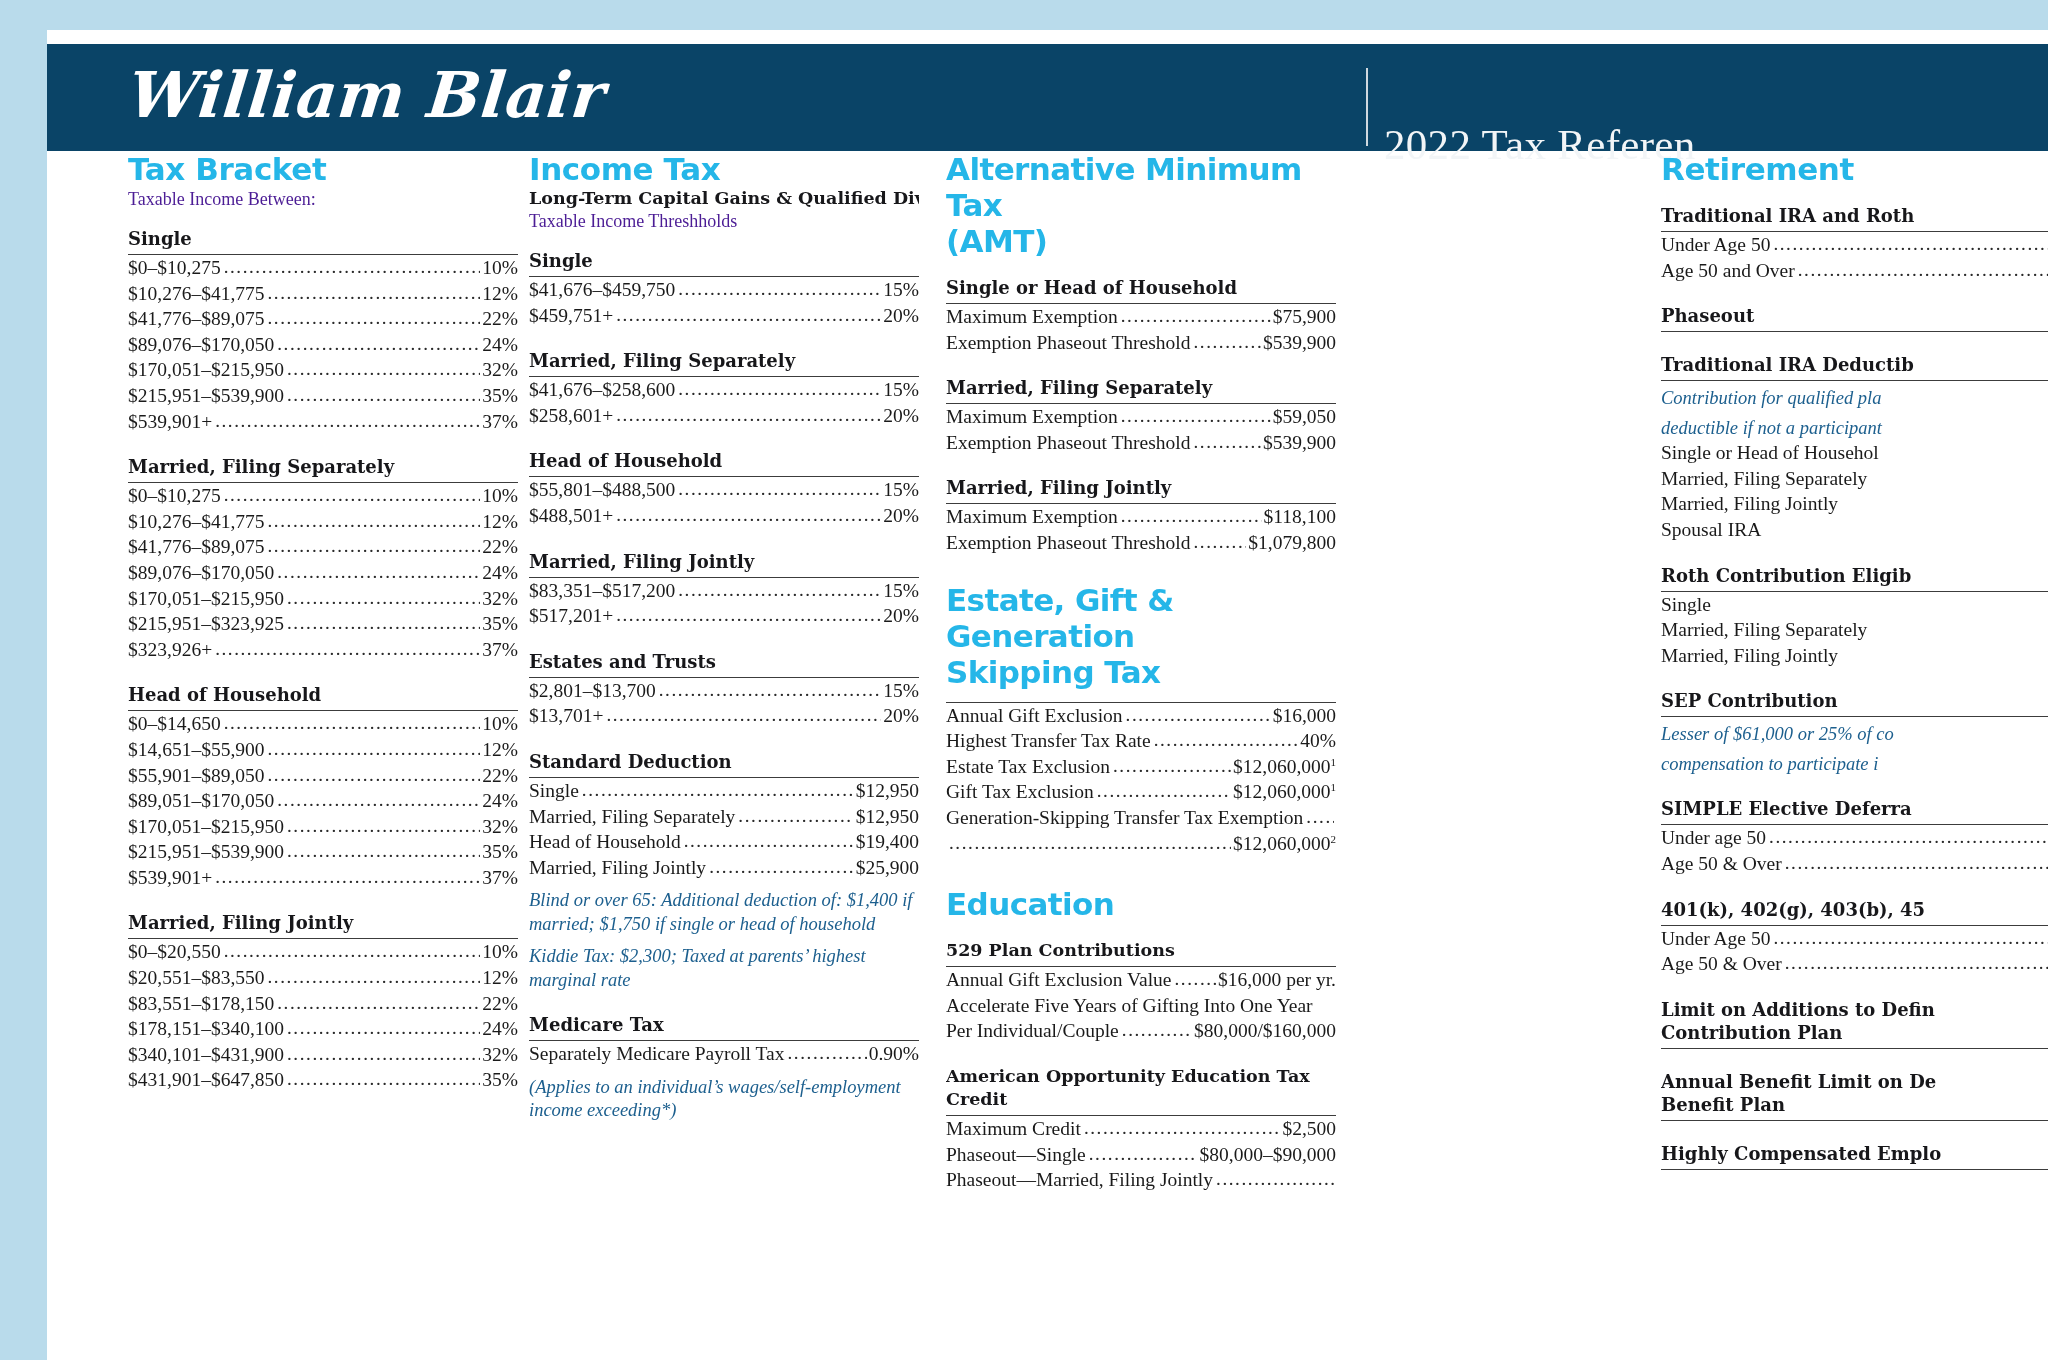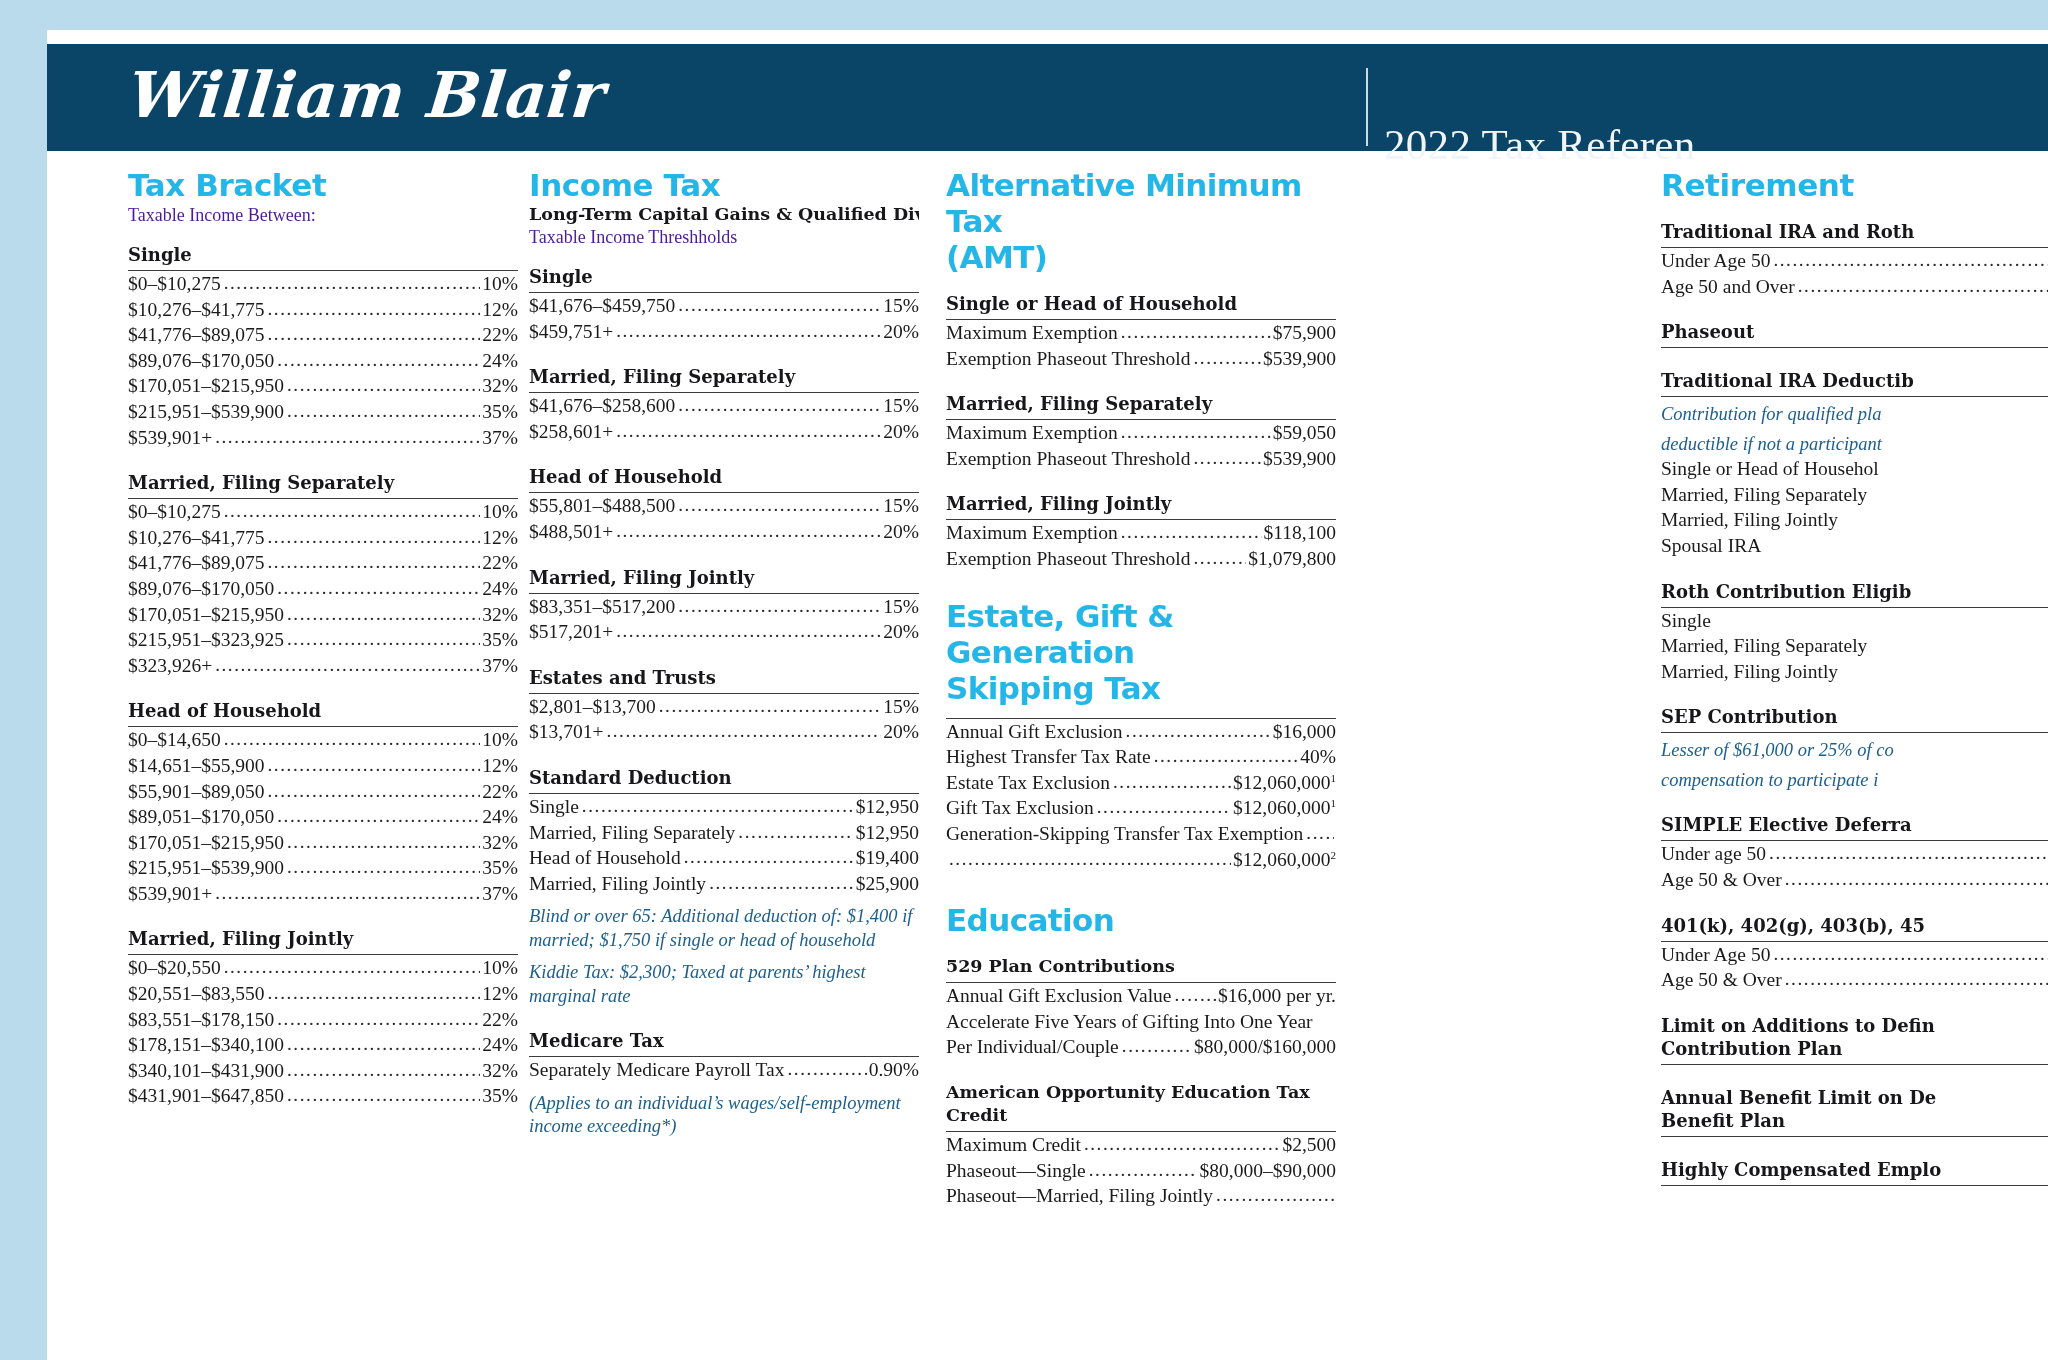--- a/index.html
+++ b/index.html
@@ -71,21 +71,21 @@
   
   #columns {
     position: absolute;
     left: 0;
     top: 121px;
     width: 2001px;
     height: 1209px;
   }
   .col {
     position: absolute;
-    top: 16px;
+    top: 0;
     width: 390px;
     height: 1039px;
     overflow: hidden;
   }
   #col1 { left: 81px; }
   #col2 { left: 482px; }
   #col3 { left: 899px; }
   #col4 { left: 1614px; width: 434px; }
 
   

